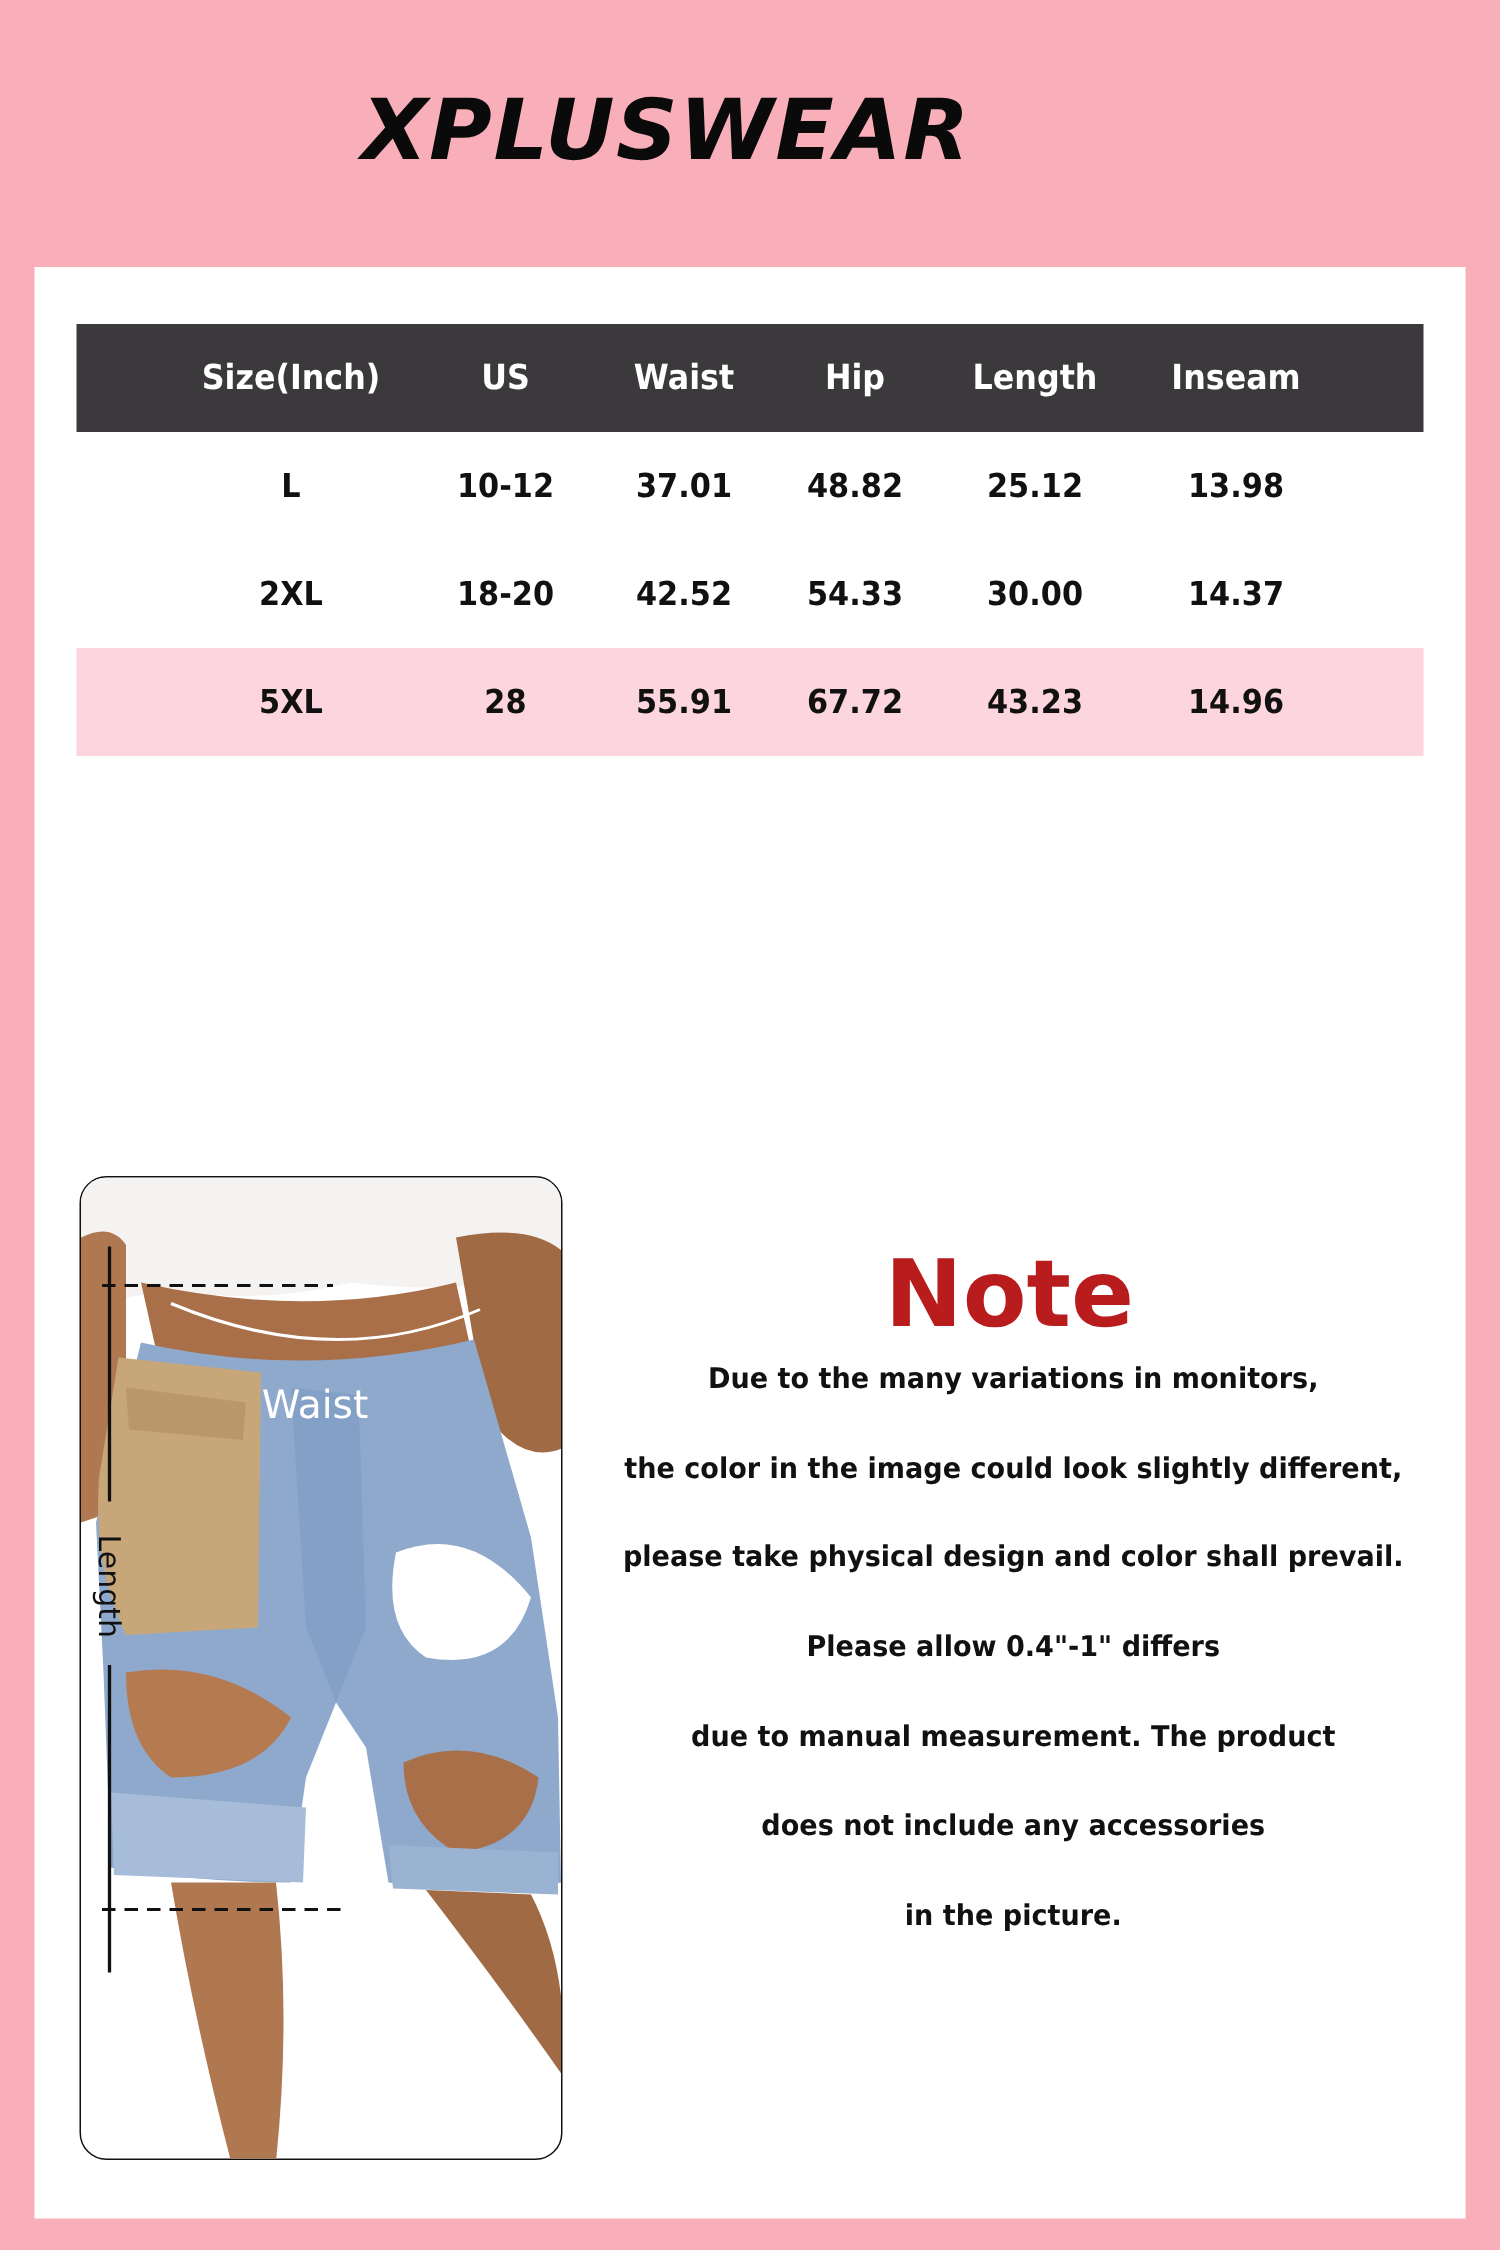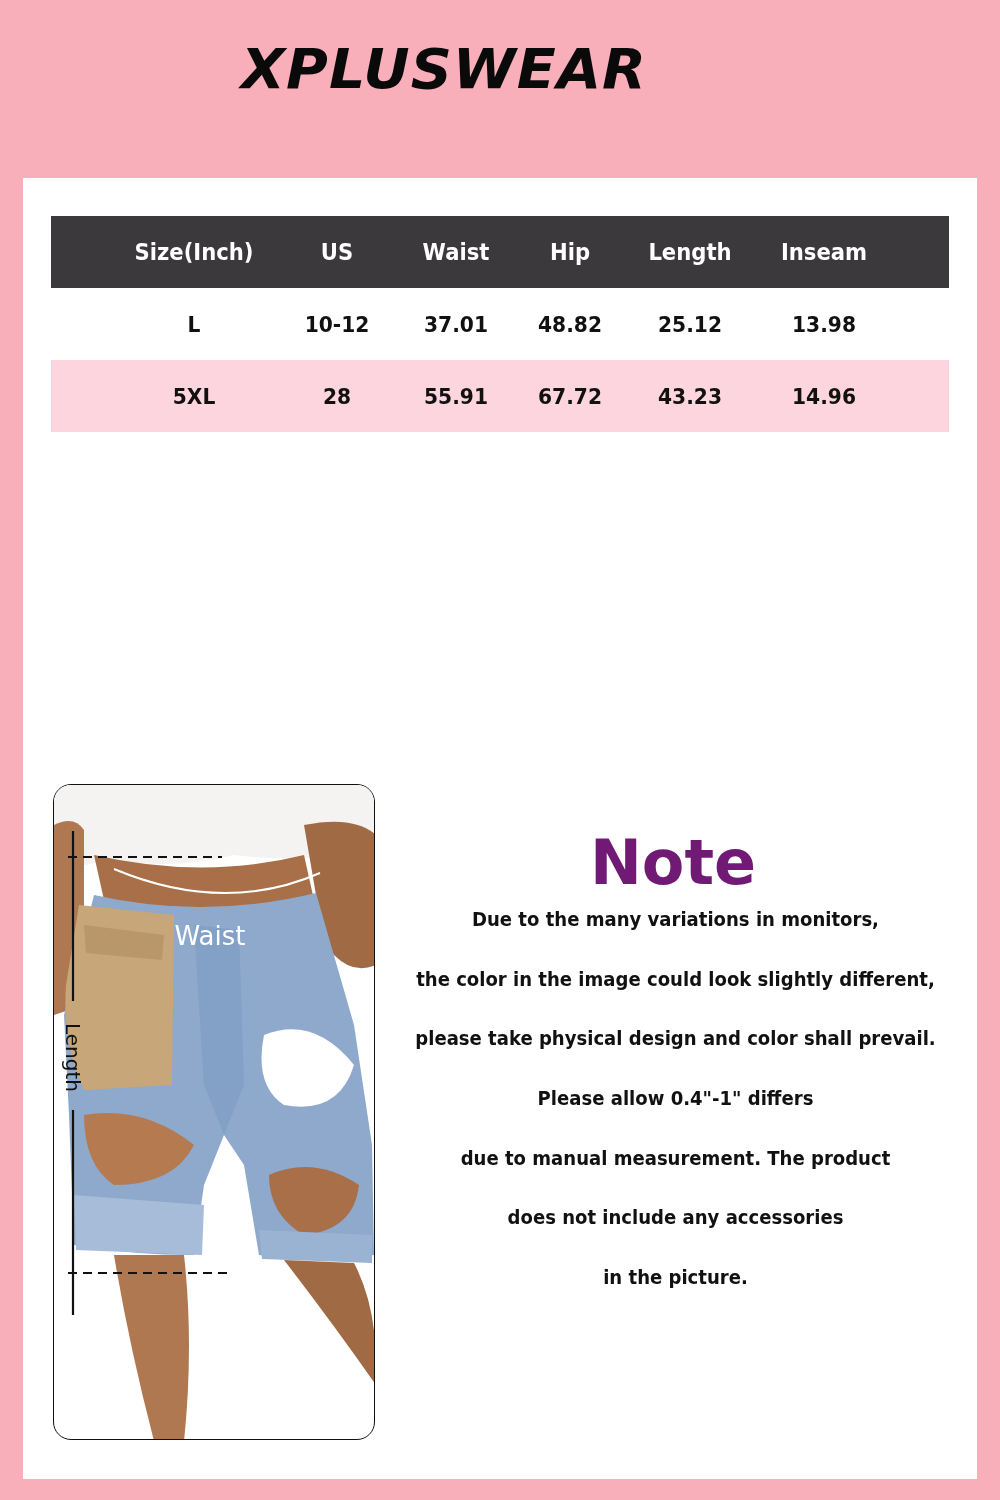--- a/index.html
+++ b/index.html
@@ -4,21 +4,21 @@
   <style>
     * { box-sizing: border-box; margin: 0; padding: 0; }
     html, body { width: 1000px; height: 1500px; }
     body {
       background: #f9afba;
       font-family: "Liberation Sans", sans-serif;
       position: relative;
       overflow: hidden;
     }
     .brand {
-      position: absolute; left: 0; top: 33px; width: 888px; height: 70px;
+      position: absolute; left: 0; top: 52px; width: 888px; height: 70px;
       display: flex; justify-content: center; align-items: center; text-align: center;
     }
     .brand-text {
       font-family: "DejaVu Sans", sans-serif;
       font-weight: bold; font-style: italic;
       font-size: 56px; letter-spacing: 1px; color: #0a0a0a;
       transform: scaleX(1.02);
     }
     .panel {
       position: absolute; left: 23px; top: 154px; width: 954px; height: 1301px;
@@ -52,21 +52,21 @@
       position: absolute; left: 30px; top: 606px; width: 322px; height: 656px;
       border: 1.5px solid #111; border-radius: 18px; overflow: hidden;
       background: #ffffff;
     }
     .photo svg { display: block; }
 
     .note-title {
       position: absolute; left: 380px; top: 648px; width: 540px;
       text-align: center;
       font-family: "DejaVu Sans", sans-serif; font-weight: bold;
-      font-size: 62px; color: #701a75;
+      font-size: 62px; color: #b91c1c;
     }
     .note-lines {
       position: absolute; left: 375px; top: 724px; width: 555px;
     }
     .note-line {
       height: 59.7px; text-align: center;
       font-family: "DejaVu Sans", sans-serif; font-weight: bold;
       font-size: 19px; color: #111; line-height: 34px;
       transform: scaleX(0.95);
       white-space: nowrap;
@@ -91,20 +91,28 @@
       <span class="cell c5">Inseam</span>
     </div>
 
     <div class="row">
       <span class="cell c0">L</span>
       <span class="cell c1">10-12</span>
       <span class="cell c2">37.01</span>
       <span class="cell c3">48.82</span>
       <span class="cell c4">25.12</span>
       <span class="cell c5">13.98</span>
+    </div>
+    <div class="row">
+      <span class="cell c0">2XL</span>
+      <span class="cell c1">18-20</span>
+      <span class="cell c2">42.52</span>
+      <span class="cell c3">54.33</span>
+      <span class="cell c4">30.00</span>
+      <span class="cell c5">14.37</span>
     </div>
     <div class="row alt">
       <span class="cell c0">5XL</span>
       <span class="cell c1">28</span>
       <span class="cell c2">55.91</span>
       <span class="cell c3">67.72</span>
       <span class="cell c4">43.23</span>
       <span class="cell c5">14.96</span>
     </div>
   </div>

